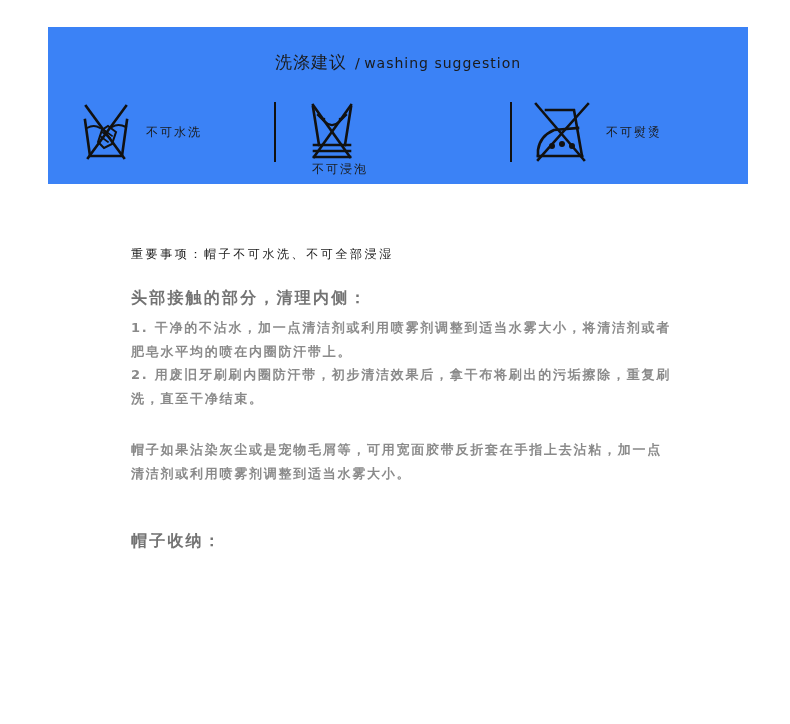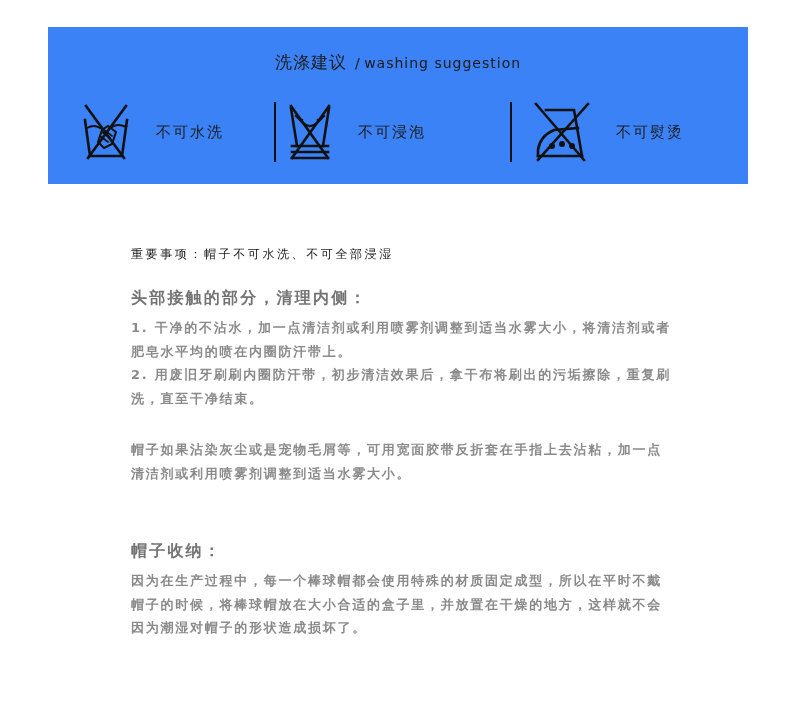--- a/index.html
+++ b/index.html
@@ -49,24 +49,24 @@
       position: absolute;
       top: 74px;
       height: 62px;
       display: flex;
       align-items: center;
     }
     .care-item svg {
       display: block;
     }
     .care-label {
-      font-size: 15px;
+      font-size: 12px;
       letter-spacing: 2px;
       color: #1a1a1a;
-      margin-left: 26px;
+      margin-left: 16px;
     }
     .divider {
       position: absolute;
       top: 75px;
       width: 2px;
       height: 60px;
       background: #111;
     }
     .content {
       position: absolute;
@@ -95,21 +95,21 @@
       letter-spacing: 1.75px;
       color: #8a8a8a;
       line-height: 23.5px;
       margin: 0;
       font-weight: bold;
     }
     .sec1 { position: absolute; top: 46px; left: 0; width: 540px; }
     .sec1 .para { margin-top: 6px; }
     .sec2 { position: absolute; top: 192px; left: 0; width: 540px; }
     .sec2 .para { margin-top: 6px; }
-    .sec3 { position: absolute; top: 299px; left: 0; width: 540px; }
+    .sec3 { position: absolute; top: 289px; left: 0; width: 540px; }
     .sec3 .para { margin-top: 6px; }
   </style>
 </head>
 <body>
 
 <div class="panel">
   <div class="panel-title">
     <span class="cn">洗涤建议</span><span class="sep">/</span><span class="en">washing suggestion</span>
   </div>
 
@@ -127,21 +127,21 @@
 
         <path d="M4 4 L42 56"></path>
         <path d="M44 4 L6 56"></path>
       </svg>
     </span>
     <span class="care-label">不可水洗</span>
   </div>
 
   <div class="divider" style="left:226px;"></div>
 
-  <div class="care-item" style="left:240px;">
+  <div class="care-item" style="left:248px;flex-direction:column;">
     <span>
       <svg width="44" height="60" viewBox="0 0 44 60" fill="none" stroke="#111" stroke-width="2.6" stroke-linecap="square">
 
         <path d="M3 6 L9 44"></path>
         <path d="M41 6 L35 44"></path>
 
         <path d="M8 14 L14 20 Q22 28 30 20 L36 14" stroke-width="2.2"></path>
         <circle cx="14" cy="18" r="1.3" fill="#111" stroke="none"></circle>
         <circle cx="30" cy="18" r="1.3" fill="#111" stroke="none"></circle>
 
@@ -187,15 +187,14 @@
     <p class="para">1. 干净的不沾水，加一点清洁剂或利用喷雾剂调整到适当水雾大小，将清洁剂或者肥皂水平均的喷在内圈防汗带上。</p>
     <p class="para" style="margin-top:0;">2. 用废旧牙刷刷内圈防汗带，初步清洁效果后，拿干布将刷出的污垢擦除，重复刷洗，直至干净结束。</p>
   </div>
 
   <div class="sec2">
     <p class="para">帽子如果沾染灰尘或是宠物毛屑等，可用宽面胶带反折套在手指上去沾粘，加一点清洁剂或利用喷雾剂调整到适当水雾大小。</p>
   </div>
 
   <div class="sec3">
     <h2 class="section-heading">帽子收纳：</h2>
-    <p class="para">因为在生产过程中，每一个棒球帽都会使用特殊的材质固定成型，所以在平时不戴帽子的时候，将棒球帽放在大小合适的盒子里，并放置在干燥的地方，这样就不会因为潮湿对帽子的形状造成损坏了。</p>
   </div>
 </div>
 
 </body></html>

